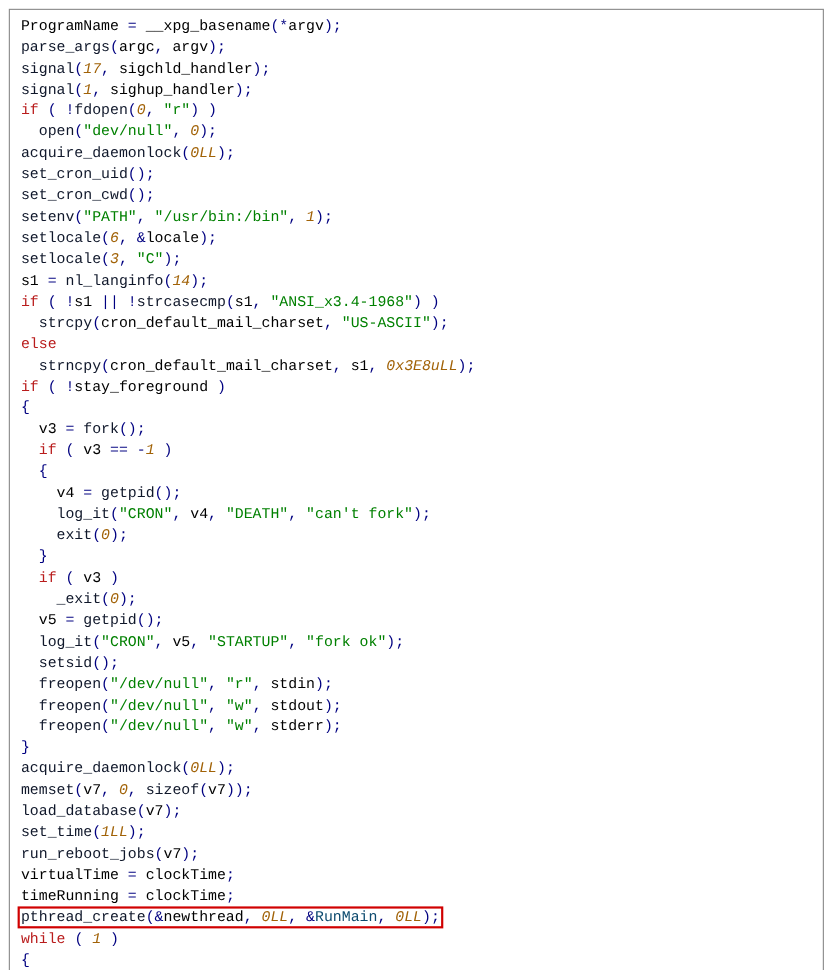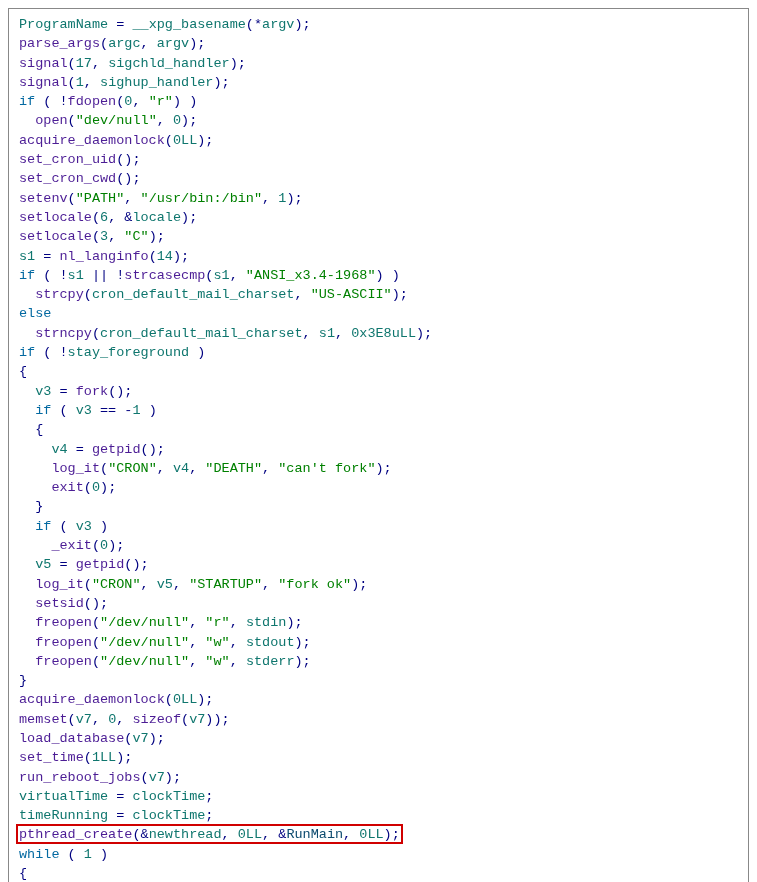--- a/index.html
+++ b/index.html
@@ -15,25 +15,25 @@
       padding: 8px;
     }
     .code-container {
       border: 1px solid #888;
       padding: 6px 10px;
       width: 741px;
       color: #000080;
       white-space: pre;
       position: relative;
     }
-    .kw { color: #0369a1; }
-    .id { color: #0f766e; }
-    .fn { color: #4c1d95; }
+    .kw { color: #b91c1c; }
+    .id { color: #000000; }
+    .fn { color: #0f172a; }
     .str { color: #008000; }
-    .num { color: #0f766e; }
+    .num { color: #a16207; font-style: italic; }
     .op { color: #000080; }
     .run { color: #0c4a6e; }
     .highlight-box {
       position: absolute;
       border: 2px solid #d00000;
       pointer-events: none;
     }
   </style>
 </head>
 <body>

